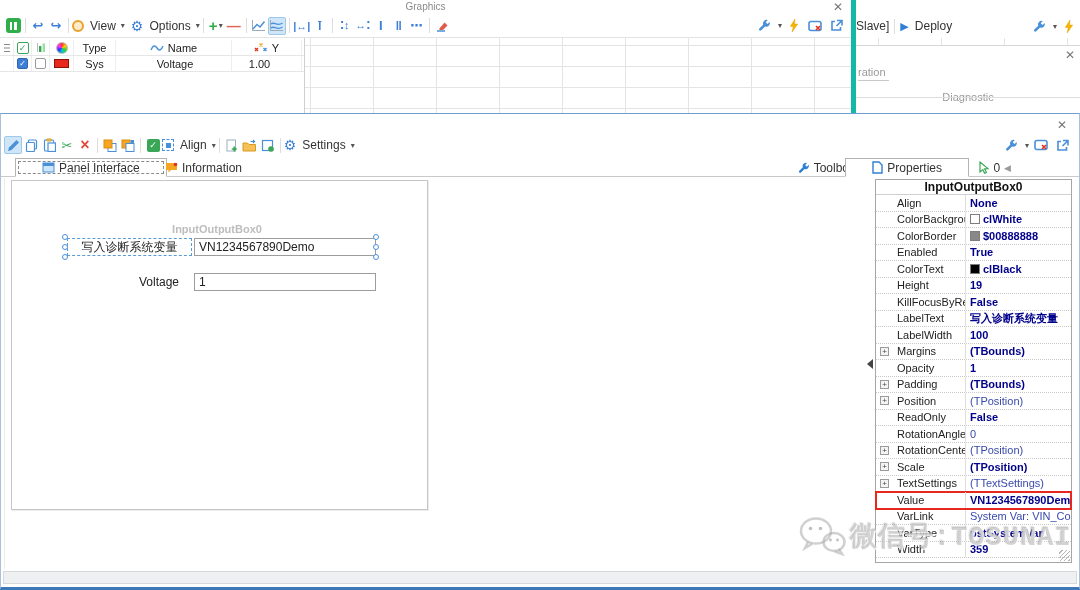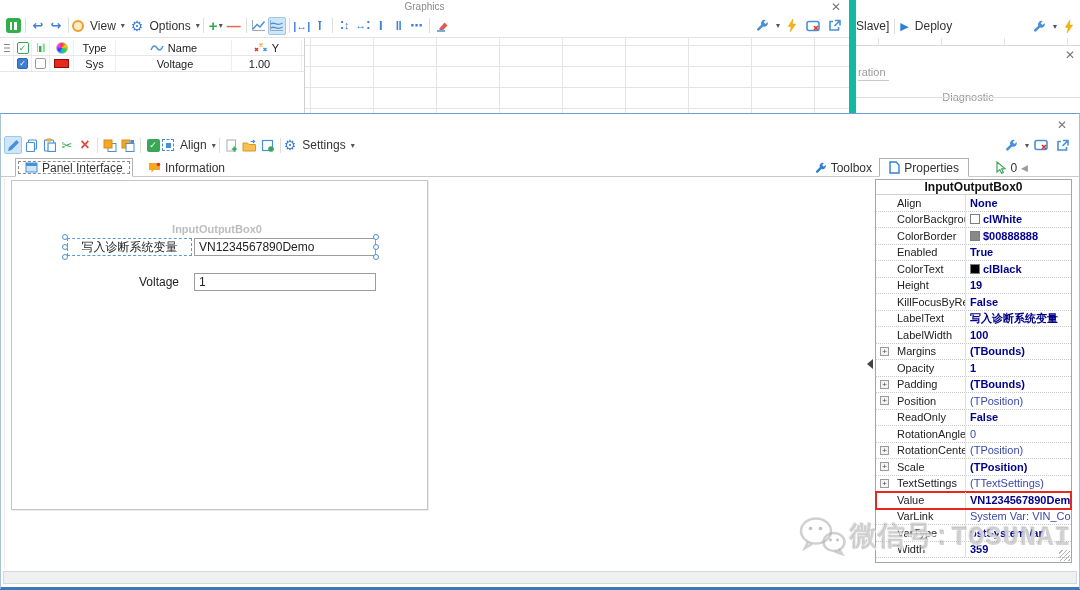--- a/index.html
+++ b/index.html
@@ -12,21 +12,21 @@
   .sep { width:1px; height:15px; background:#ddd; margin:0 3px; flex:0 0 1px; }
   .ic { display:inline-flex; align-items:center; justify-content:center; width:18px; height:18px; flex:0 0 auto; }
   .ic.sel { background:#cfe6f8; border:1px solid #9ec8ea; border-radius:2px; }
   .tb { display:flex; align-items:center; gap:3px; }
   .glyph-blue { color:#3d7fd6; font-weight:bold; font-size:13px; }
   .dd { font-size:8px; color:#555; margin-left:1px; }
   .tlabel { font-size:12px; color:#333; margin:0 1px 0 3px; }
   .closex { color:#777; font-size:12px; font-weight:bold; line-height:12px; cursor:default; }
 
   
-  #gw { left:0; top:0; width:856px; height:113px; background:#fff; border-right:7px solid #14b8a6; }
+  #gw { left:0; top:0; width:856px; height:113px; background:#fff; border-right:5px solid #14b8a6; }
   #gw-title { height:14px; position:relative; }
   #gw-title .t { position:absolute; left:0; right:0; text-align:center; font-size:10px; color:#8a8a8a; top:1px; }
   #gw-toolbar { height:24px; display:flex; align-items:center; padding:0 4px; border-bottom:1px solid #e3e3e3; position:relative; }
   #gw-content { position:absolute; left:0; top:38px; bottom:0; right:0; display:flex; }
   #sig-table { width:305px; border-right:1px solid #cfcfcf; padding-top:2px; font-size:11px; color:#222; }
   .sigrow { display:flex; align-items:center; height:16px; border-bottom:1px solid #e6e6e6; }
   .sigrow .c { display:flex; align-items:center; justify-content:center; height:100%; border-right:1px solid #eee; }
   .c1{width:14px;} .c2{width:18px;} .c3{width:18px;} .c4{width:24px;}
   .c5{width:42px;} .c6{width:116px; justify-content:flex-start; padding-left:3px; gap:4px;}
   .c7{width:70px; justify-content:flex-end; padding-right:14px; gap:4px;}
@@ -49,21 +49,21 @@
   #rw-pane { position:absolute; top:46px; left:0; right:0; bottom:0; background:#fff; }
   .graytxt { color:#9a9a9a; font-size:11px; }
 
   
   #pw { left:0; top:113px; width:1080px; height:477px; background:#fff;
     border:1px solid #a9c2da; border-top:1px solid #6f9fd0; border-bottom:3px solid #3d78b8; }
   #pw-title { height:20px; position:relative; }
   #pw-title .t { position:absolute; left:0; right:0; top:4px; text-align:center; font-size:11px; color:#8a8a8a; }
   #pw-toolbar { height:22px; display:flex; align-items:center; padding:0 3px; position:relative; }
   #pw-tabs { height:21px; position:relative; border-bottom:1px solid #c9c9c9; }
-  .tab { position:absolute; bottom:-1px; height:19px; display:flex; align-items:center; gap:4px; padding:0 9px; font-size:12px; color:#333; }
+  .tab { position:absolute; bottom:-1px; height:19px; display:flex; align-items:center; gap:4px; padding:0 26px; font-size:12px; color:#333; }
   .tab.on { background:#fff; border:1px solid #b3b3b3; border-bottom:1px solid #fff; }
   .tab.focus { outline:1px dashed #8a8a8a; outline-offset:-4px; }
   #pw-body { position:absolute; left:1px; right:1px; top:64px; height:391px; background:#fff; }
   #pw-status { position:absolute; left:2px; right:2px; bottom:3px; height:13px; background:#eef0f2; border:1px solid #d4d9de; }
 
   
   #designer { position:absolute; left:2px; top:0; width:863px; height:100%; border-left:1px solid #ececec; }
   #canvas { position:absolute; left:6px; top:2px; width:417px; height:330px; background:#fff; border:1px solid #c6c6c6; box-shadow:1px 1px 0 #ececec; }
   .wcaption { position:absolute; left:47px; width:316px; text-align:center; font-size:11px; font-weight:bold; color:#bdbdbd; }
   .wlabel { position:absolute; height:18px; font-size:12px; color:#222; display:flex; align-items:center; justify-content:center; }

